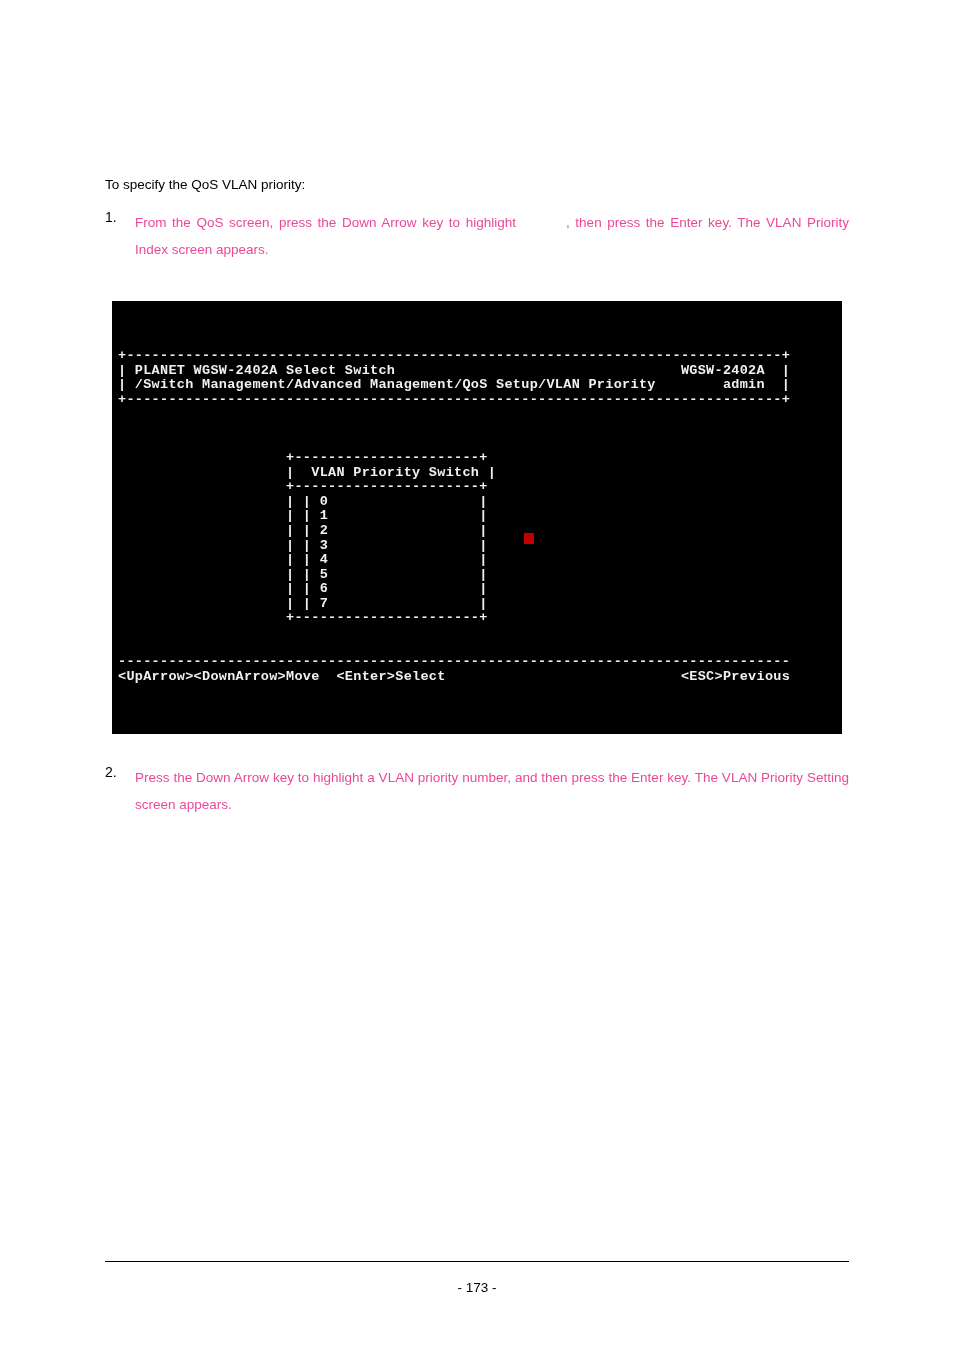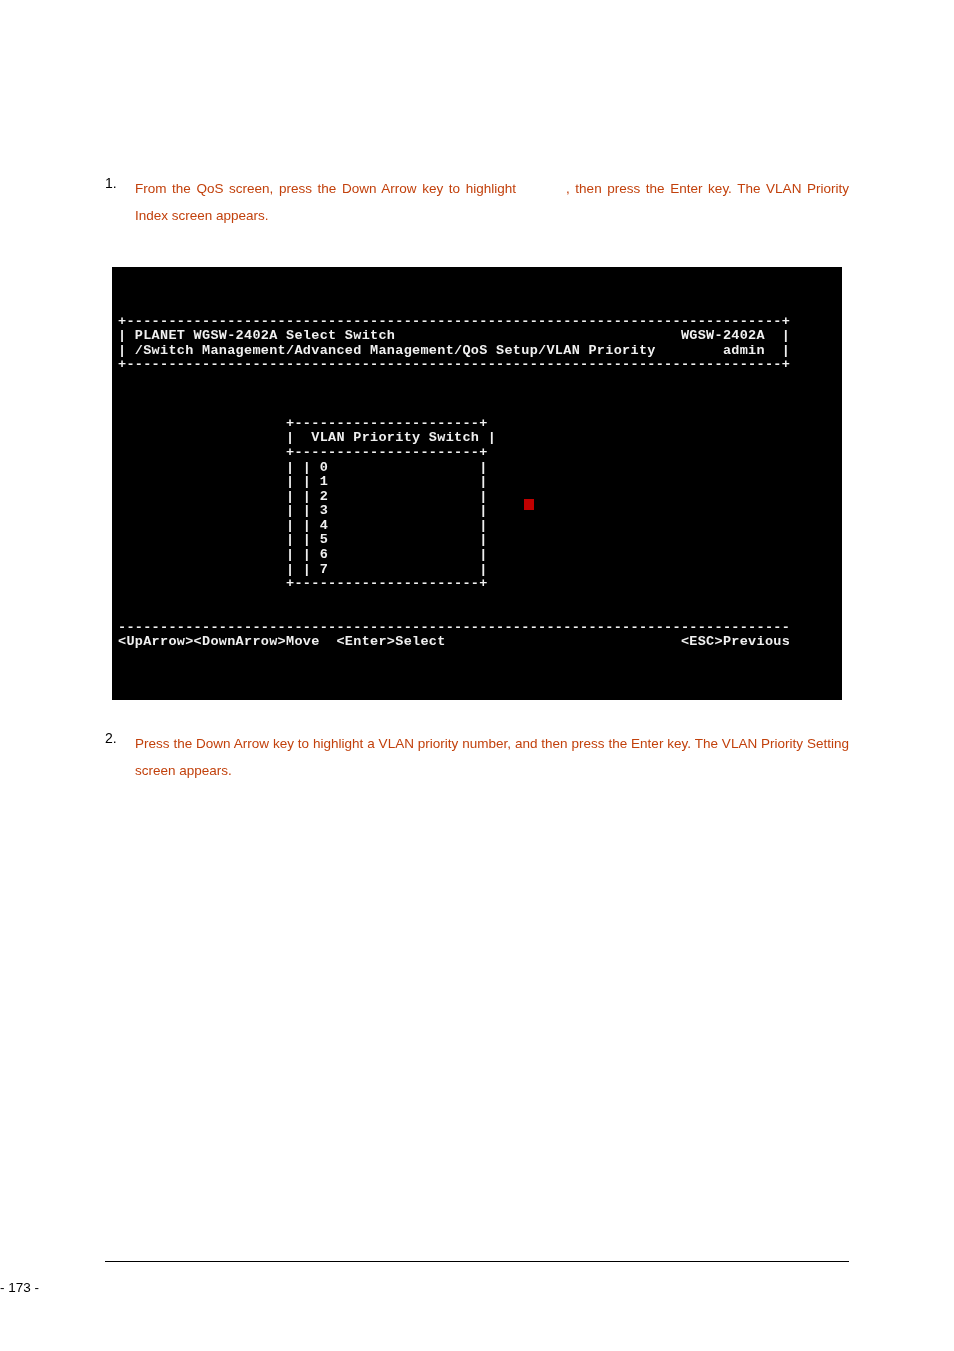--- a/index.html
+++ b/index.html
@@ -28,21 +28,21 @@
       margin-bottom: 10px;
     }
     .list-number {
       font-size: 14px;
       color: #000;
       width: 30px;
       flex-shrink: 0;
     }
     .list-text {
       font-size: 13.5px;
-      color: #c2410c;
+      color: #ec4899;
       line-height: 2.0;
       text-align: justify;
     }
     .terminal {
       margin: 38px 7px 30px 7px;
       background: #000000;
       padding: 0;
       font-family: 'Courier New', monospace;
       font-size: 13.5px;
       font-weight: bold;
@@ -61,38 +61,39 @@
       height: 11px;
       background: #c00000;
       top: 232px;
       left: 412px;
     }
     .footer {
       position: absolute;
       bottom: 55px;
       left: 0;
       right: 0;
-      text-align: left;
+      text-align: center;
     }
     .footer-line-wrap {
       margin: 0 105px 16px 105px;
       border-top: 1px solid #000;
     }
     .footer-text {
       font-size: 13.5px;
       color: #000;
     }
     .list-item-2 {
       margin-top: 28px;
     }
   </style>
 </head>
 <body>
 
 <div class="content">
+  <p class="intro-text">To specify the QoS VLAN priority:</p>
 
   <div class="list-item">
     <span class="list-number">1.</span>
     <span class="list-text">
       <span>From the QoS screen, press the Down Arrow key to highlight</span><span style="display:inline-block;width:50px;"></span><span>, then press the Enter key. The VLAN Priority Index screen appears.</span>
     </span>
   </div>
 
   <div class="terminal">
     <div class="terminal-inner">

